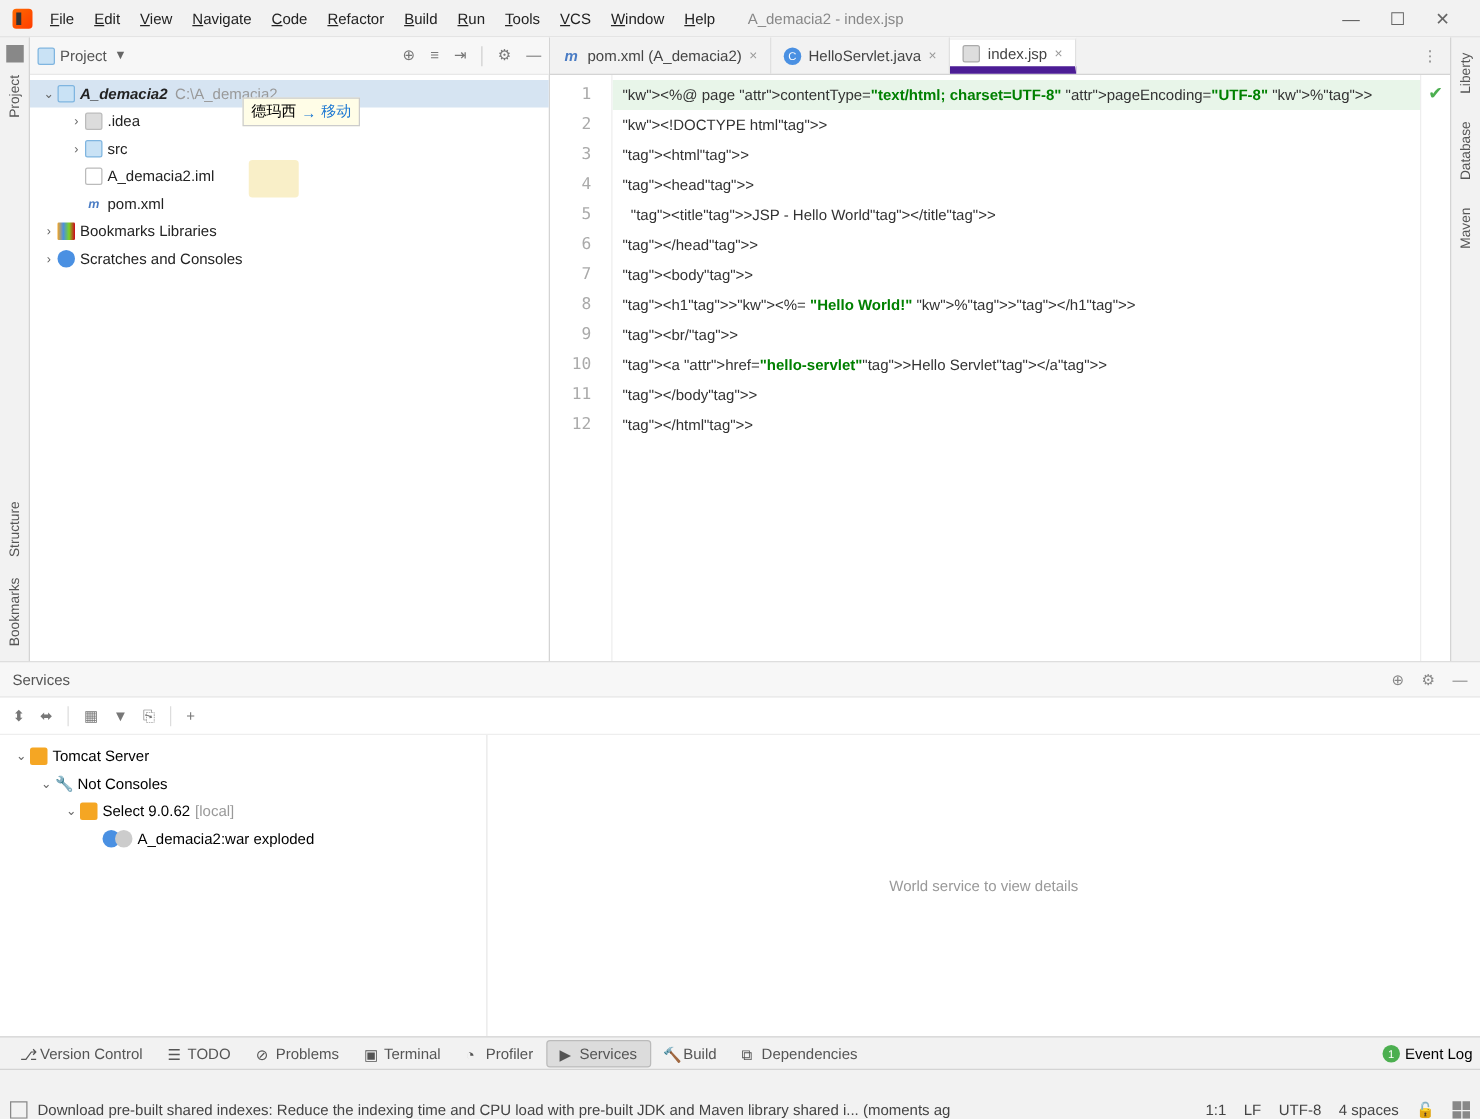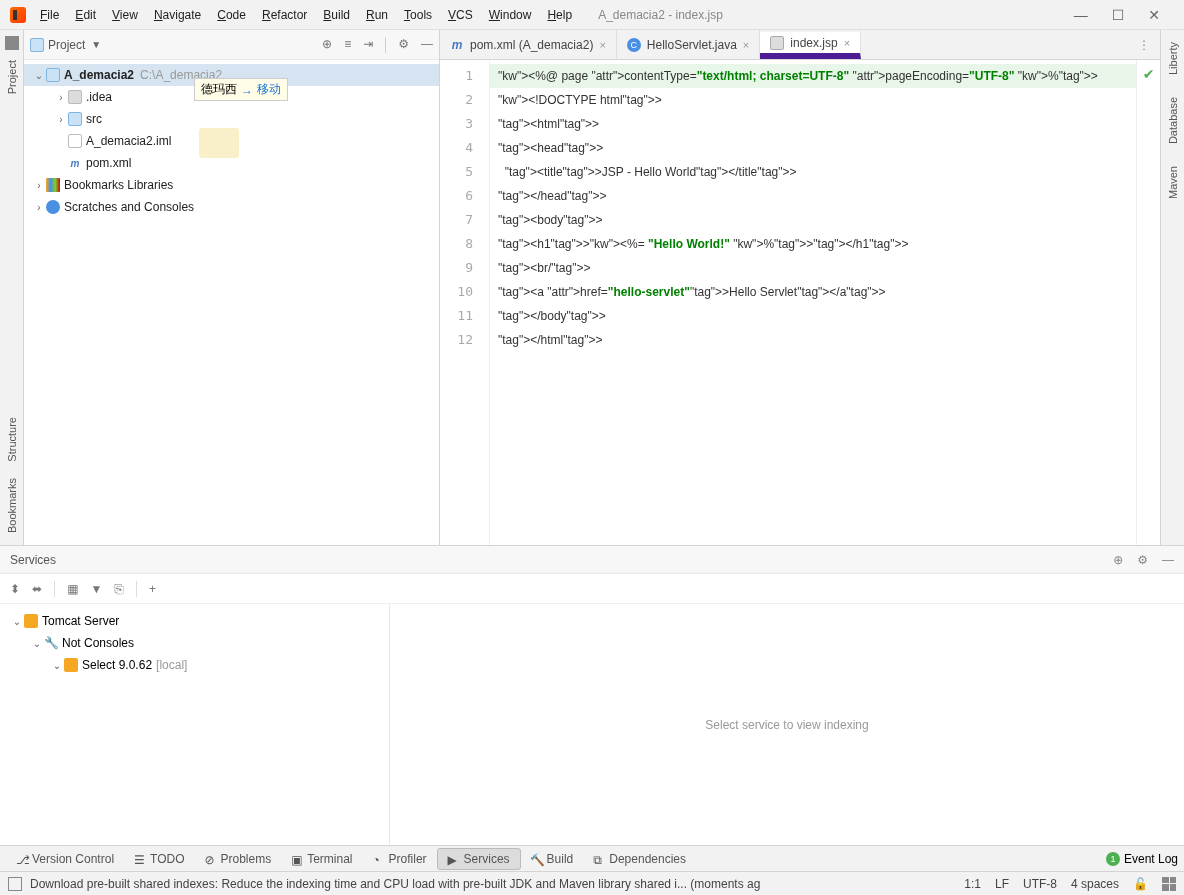--- a/index.html
+++ b/index.html
@@ -32,21 +32,21 @@
 .tree-row.sel { background: #d6e4f2; }
 .twisty { width: 14px; text-align: center; color: #666; font-size: 10px; }
 .tree-icon { width: 14px; height: 14px; margin-right: 4px; display: inline-flex; align-items:center; justify-content:center; font-size:10px; }
 .folder-icon { background: #c9e2f5; border: 1px solid #7fb5e0; border-radius: 2px; }
 .folder-plain { background: #dcdcdc; border: 1px solid #bbb; border-radius: 2px; }
 .file-icon { background: #fff; border: 1px solid #bbb; border-radius: 2px; }
 .maven-icon { color: #4a7cc4; font-weight: bold; font-style: italic; }
 .lib-icon { background: linear-gradient(90deg,#f5a623,#4a90e2,#7ed321,#d0021b); border-radius:1px; }
 .scratch-icon { background:#4a90e2; border-radius:7px; position:relative; }
 .tree-label { color: #222; }
-.tree-label.bold { font-weight: bold; }
+.tree-label.bold { font-weight: bold; font-style: italic; }
 .tree-sub { color: #999; margin-left: 6px; }
 .drag-tooltip { position: absolute; left: 170px; top: 14px; background: #fffde7; border: 1px solid #ccc; padding: 2px 6px; font-size: 11px; display: flex; align-items: center; gap: 4px; z-index: 10; }
 .drag-tooltip .arrow { color: #1976d2; }
 
 .editor-panel { flex: 1; display: flex; flex-direction: column; background: #fff; min-width: 0; }
 .tab-bar { height: 30px; display: flex; align-items: center; background: #f2f2f2; border-bottom: 1px solid #d4d4d4; }
 .tab { height: 29px; display: flex; align-items: center; padding: 0 10px; gap: 6px; cursor: pointer; color: #444; border-right: 1px solid #e0e0e0; }
 .tab.active { background: #fff; border-bottom: 6px solid #4c1d95; margin-bottom:-1px; border-top: 2px solid #f2f2f2; }
 .tab-close { color: #999; font-size: 11px; cursor: pointer; }
 .tab-icon { width: 14px; height: 14px; display: inline-flex; align-items:center; justify-content:center; }
@@ -79,21 +79,21 @@
 .gray-orb { width:14px; height:14px; border-radius:7px; background:#ccc; margin-right:4px; }
 .services-detail { flex: 1; display: flex; align-items: center; justify-content: center; color: #999; }
 
 .bottom-tabs { height: 26px; display: flex; align-items: center; background: #f2f2f2; border-top: 1px solid #d4d4d4; padding: 0 6px; gap: 2px; }
 .btab { display: flex; align-items: center; gap: 4px; padding: 3px 10px; cursor: pointer; color: #555; font-size: 11px; }
 .btab.active { background: #dcdcdc; border: 1px solid #bbb; border-radius: 3px; }
 .btab-icon { width: 12px; height: 12px; display:inline-block; }
 .event-log { margin-left: auto; display: flex; align-items: center; gap: 4px; }
 .green-dot { width: 14px; height: 14px; background: #4caf50; border-radius: 7px; color:#fff; font-size:9px; display:flex; align-items:center; justify-content:center; }
 
-.status-bar { height: 24px; display: flex; align-items: center; background: #f2f2f2; border-top: 1px solid #d4d4d4; padding: 0 8px; color: #444; font-size: 11px; }
+.status-bar { height: 40px; display: flex; align-items: flex-end; background: #f2f2f2; border-top: 1px solid #d4d4d4; padding: 0 8px; color: #444; font-size: 11px; }
 .status-icon { width:14px; height:14px; border:1px solid #888; margin-right:8px; }
 .status-right { margin-left: auto; display: flex; gap: 14px; align-items: center; }
 .lock-icon { color: #888; }
 .four-box { width:14px; height:14px; display:grid; grid-template-columns:1fr 1fr; grid-template-rows:1fr 1fr; gap:1px; }
 .four-box span { background:#888; }
 
 .folder-ghost { position:absolute; left:175px; top:68px; width:40px; height:30px; background:#f5e4a3; border-radius:3px; opacity:0.6; z-index:5; }
 </style>
 </head>
 <body>
@@ -287,22 +287,27 @@
         <span class="twisty">⌄</span>
         <span class="wrench-icon">🔧</span>
         <span>Not Consoles</span>
       </div>
       <div class="srv-row" style="padding-left:50px;">
         <span class="twisty">⌄</span>
         <span class="tomcat-icon"></span>
         <span>Select 9.0.62</span>
         <span style="color:#999; margin-left:4px;">[local]</span>
       </div>
-    </div>
-    <div class="services-detail">Select service to view indexing</div>
+      <div class="srv-row" style="padding-left:82px;">
+        <span class="orb-icon"></span>
+        <span class="gray-orb" style="margin-left:-8px;"></span>
+        <span>A_demacia2:war exploded</span>
+      </div>
+    </div>
+    <div class="services-detail">World service to view details</div>
   </div>
 </div>
 
 <div class="bottom-tabs">
   <div id="btab-container" style="display:flex;">
       <div class="btab">
         <span class="btab-icon">⎇</span>
         <span>Version Control</span>
       </div>
       <div class="btab">

